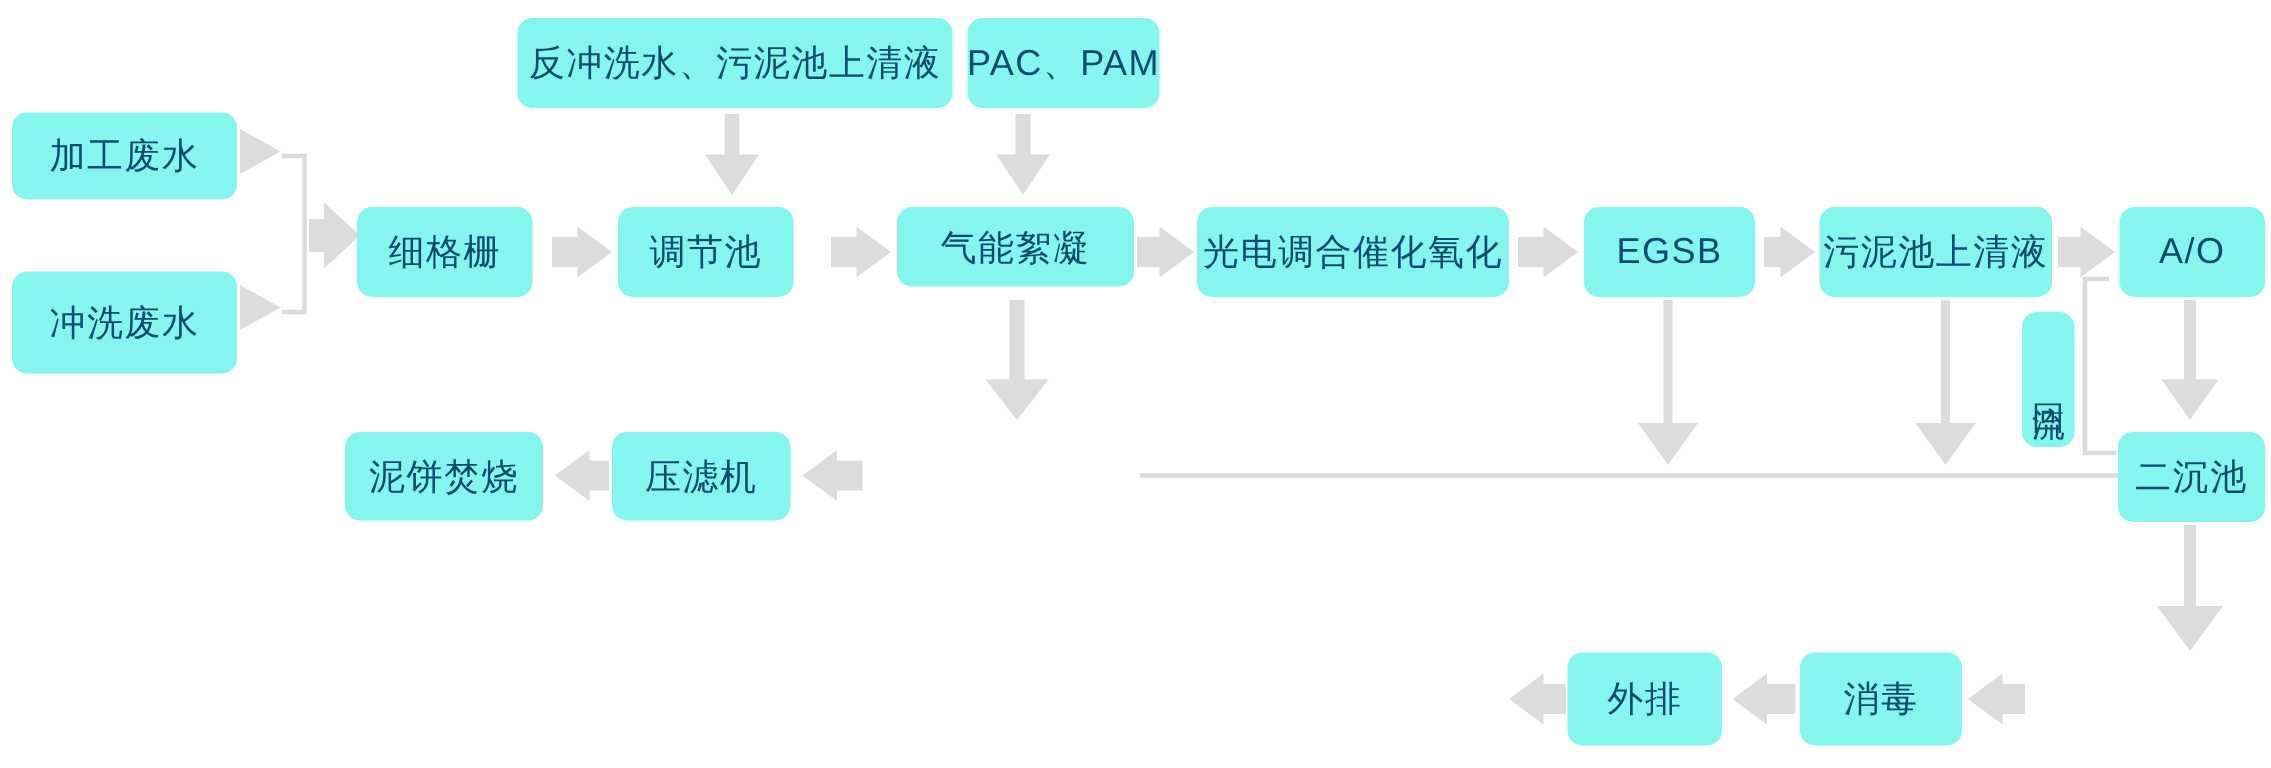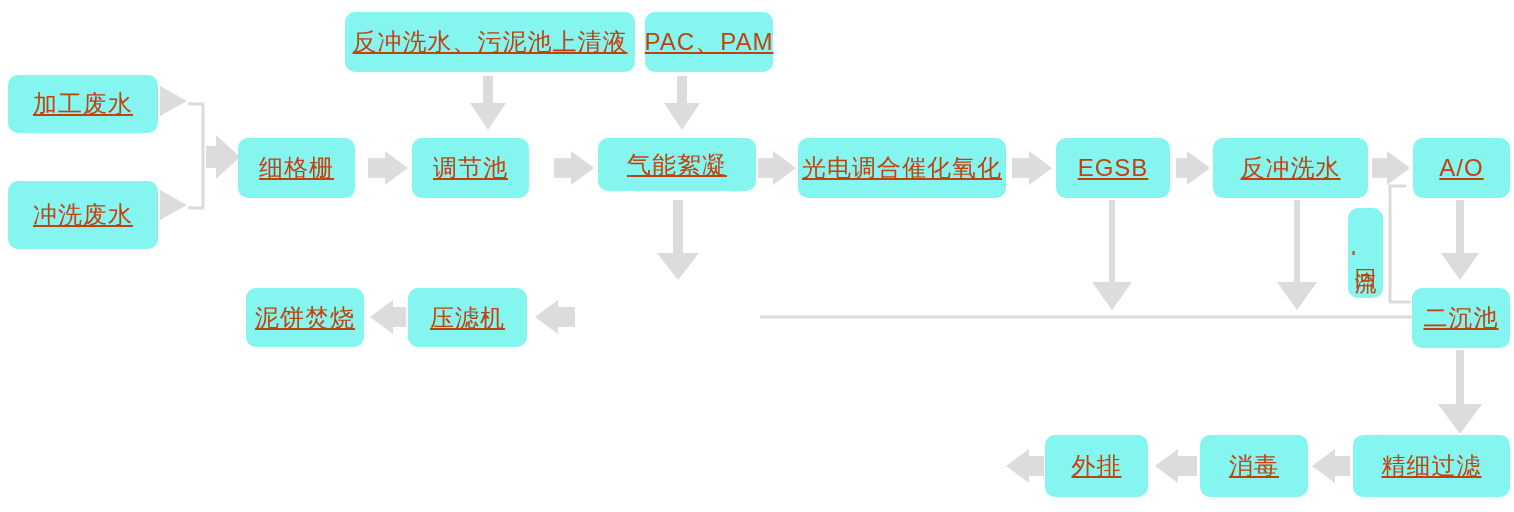--- a/index.html
+++ b/index.html
@@ -4,21 +4,21 @@
 <style>
   html,body{margin:0;padding:0;background:#ffffff;}
   .canvas{
     position:relative;width:1514px;height:512px;background:#ffffff;overflow:hidden;
     font-family:"Liberation Sans","DejaVu Sans",sans-serif;
   }
   .arrows{position:absolute;left:0;top:0;width:1514px;height:512px;}
   .node{
     position:absolute;background:#85F5EF;border-radius:10px;
     display:flex;align-items:center;justify-content:center;
-    font-size:24px;color:#c2410c;white-space:nowrap;letter-spacing:1px;text-decoration:underline;
+    font-size:24px;color:#0c4a6e;white-space:nowrap;letter-spacing:1px;
   }
   .node.v{
     writing-mode:vertical-rl;text-orientation:upright;
     font-size:22px;letter-spacing:2px;white-space:normal;
   }
 </style>
 </head>
 <body>
 
 <div class="canvas">
@@ -62,26 +62,25 @@
   <div class="node" style="left:8px;top:181px;width:150px;height:68px">冲洗废水</div>
 
   <div class="node" style="left:345px;top:12px;width:290px;height:60px">反冲洗水、污泥池上清液</div>
   <div class="node" style="left:645px;top:12px;width:128px;height:60px">PAC、PAM</div>
 
   <div class="node" style="left:238px;top:138px;width:117px;height:60px">细格栅</div>
   <div class="node" style="left:412px;top:138px;width:117px;height:60px">调节池</div>
   <div class="node" style="left:598px;top:138px;width:158px;height:53px">气能絮凝</div>
   <div class="node" style="left:1056px;top:138px;width:114px;height:60px">EGSB</div>
   <div class="node" style="left:798px;top:138px;width:208px;height:60px">光电调合催化氧化</div>
-  <div class="node" style="left:1213px;top:138px;width:155px;height:60px">反冲洗水</div>
+  <div class="node" style="left:1213px;top:138px;width:155px;height:60px">污泥池上清液</div>
   <div class="node" style="left:1413px;top:138px;width:97px;height:60px">A/O</div>
 
   <div class="node v" style="left:1348px;top:208px;width:35px;height:90px">回流</div>
 
-  <div class="node" style="left:246px;top:288px;width:118px;height:59px">泥饼焚烧</div>
+  <div class="node" style="left:230px;top:288px;width:132px;height:59px">泥饼焚烧</div>
   <div class="node" style="left:408px;top:288px;width:119px;height:59px">压滤机</div>
   <div class="node" style="left:1412px;top:288px;width:98px;height:60px">二沉池</div>
 
   <div class="node" style="left:1045px;top:435px;width:103px;height:62px">外排</div>
   <div class="node" style="left:1200px;top:435px;width:108px;height:62px">消毒</div>
-  <div class="node" style="left:1353px;top:435px;width:157px;height:62px">精细过滤</div>
 
 </div>
 
 </body></html>

